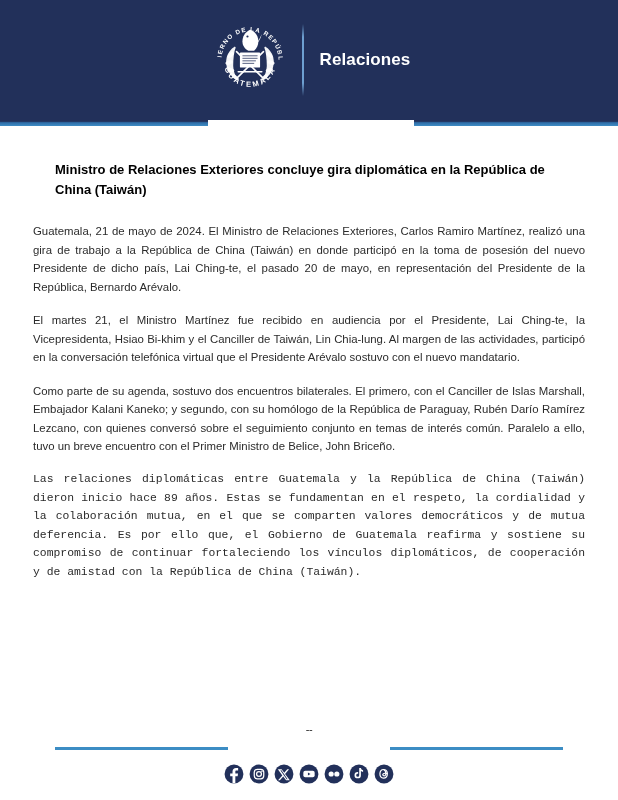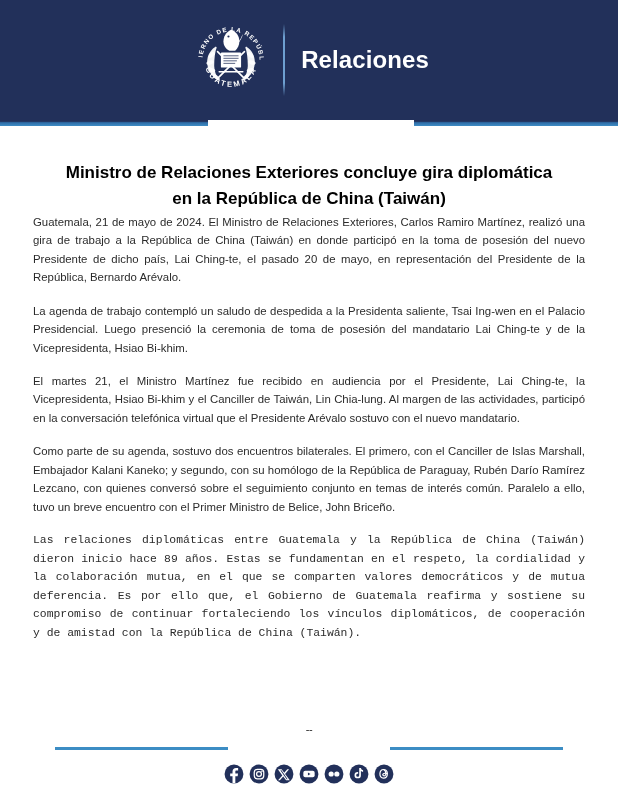--- a/index.html
+++ b/index.html
@@ -51,21 +51,21 @@
     letter-spacing: 0.1px;
   }
   .wordmark .wm-light {
     display: block;
     font-size: 17px;
     font-weight: 400;
     color: #dfe3ec;
   }
   .wordmark .wm-bold {
     display: block;
-    font-size: 24px;
+    font-size: 17px;
     font-weight: 700;
     color: #ffffff;
   }
 
   
   .header-accent {
     position: relative;
     width: 618px;
     height: 6px;
     background: linear-gradient(to bottom, #22305a 0%, #22305a 22%, #2f6ea8 45%, #3f8cc4 100%);
@@ -81,27 +81,27 @@
 
   
   .doc {
     padding: 0 33px;
     box-sizing: border-box;
     width: 618px;
   }
   .doc-title {
     margin: 34px 0 0 0;
     padding: 0 22px;
-    text-align: center;
-    font-size: 17px;
+    font-size: 13px;
     font-weight: 700;
     line-height: 1.55;
     color: #000000;
   }
   .body-copy {
+    margin-top: 22px;
   }
   .body-copy p {
     margin: 0 0 15px 0;
     font-size: 11.4px;
     line-height: 1.62;
     text-align: justify;
     text-justify: inter-word;
     color: #2b2b2b;
   }
   .body-copy p:last-child {
@@ -221,21 +221,20 @@
 </div>
 
 <div class="header-accent">
   <div class="notch"></div>
 </div>
 
 <div class="doc">
   <h1 class="doc-title">Ministro de Relaciones Exteriores concluye gira diplomática en la República de China (Taiwán)</h1>
   <div class="body-copy">
     <p>Guatemala, 21 de mayo de 2024. El Ministro de Relaciones Exteriores, Carlos Ramiro Martínez, realizó una gira de trabajo a la República de China (Taiwán) en donde participó en la toma de posesión del nuevo Presidente de dicho país, Lai Ching-te, el pasado 20 de mayo, en representación del Presidente de la República, Bernardo Arévalo.</p>
-    <p>La agenda de trabajo contempló un saludo de despedida a la Presidenta saliente, Tsai Ing-wen en el Palacio Presidencial. Luego presenció la ceremonia de toma de posesión del mandatario Lai Ching-te y de la Vicepresidenta, Hsiao Bi-khim.</p>
     <p>El martes 21, el Ministro Martínez fue recibido en audiencia por el Presidente, Lai Ching-te, la Vicepresidenta, Hsiao Bi-khim y el Canciller de Taiwán, Lin Chia-lung. Al margen de las actividades, participó en la  conversación telefónica virtual que el Presidente Arévalo sostuvo con el nuevo mandatario.</p>
     <p>Como parte de su  agenda, sostuvo dos encuentros bilaterales. El primero, con el Canciller de Islas Marshall, Embajador Kalani Kaneko; y segundo, con su homólogo de la República de Paraguay, Rubén Darío Ramírez Lezcano, con quienes conversó sobre el seguimiento conjunto en temas de interés común. Paralelo a ello, tuvo un breve encuentro con el Primer Ministro de Belice, John Briceño.</p>
     <p>Las relaciones diplomáticas entre Guatemala y la República de China (Taiwán) dieron inicio hace 89 años. Estas se fundamentan en el respeto, la cordialidad y la colaboración mutua, en el que se comparten valores democráticos y de mutua deferencia. Es por ello que, el Gobierno de Guatemala reafirma y sostiene su compromiso de continuar fortaleciendo los vínculos diplomáticos, de cooperación y de amistad con la República de China (Taiwán).</p>
   </div>
 </div>
 
 <div class="footer">
 
   <div class="footer-dash">--</div>
 

